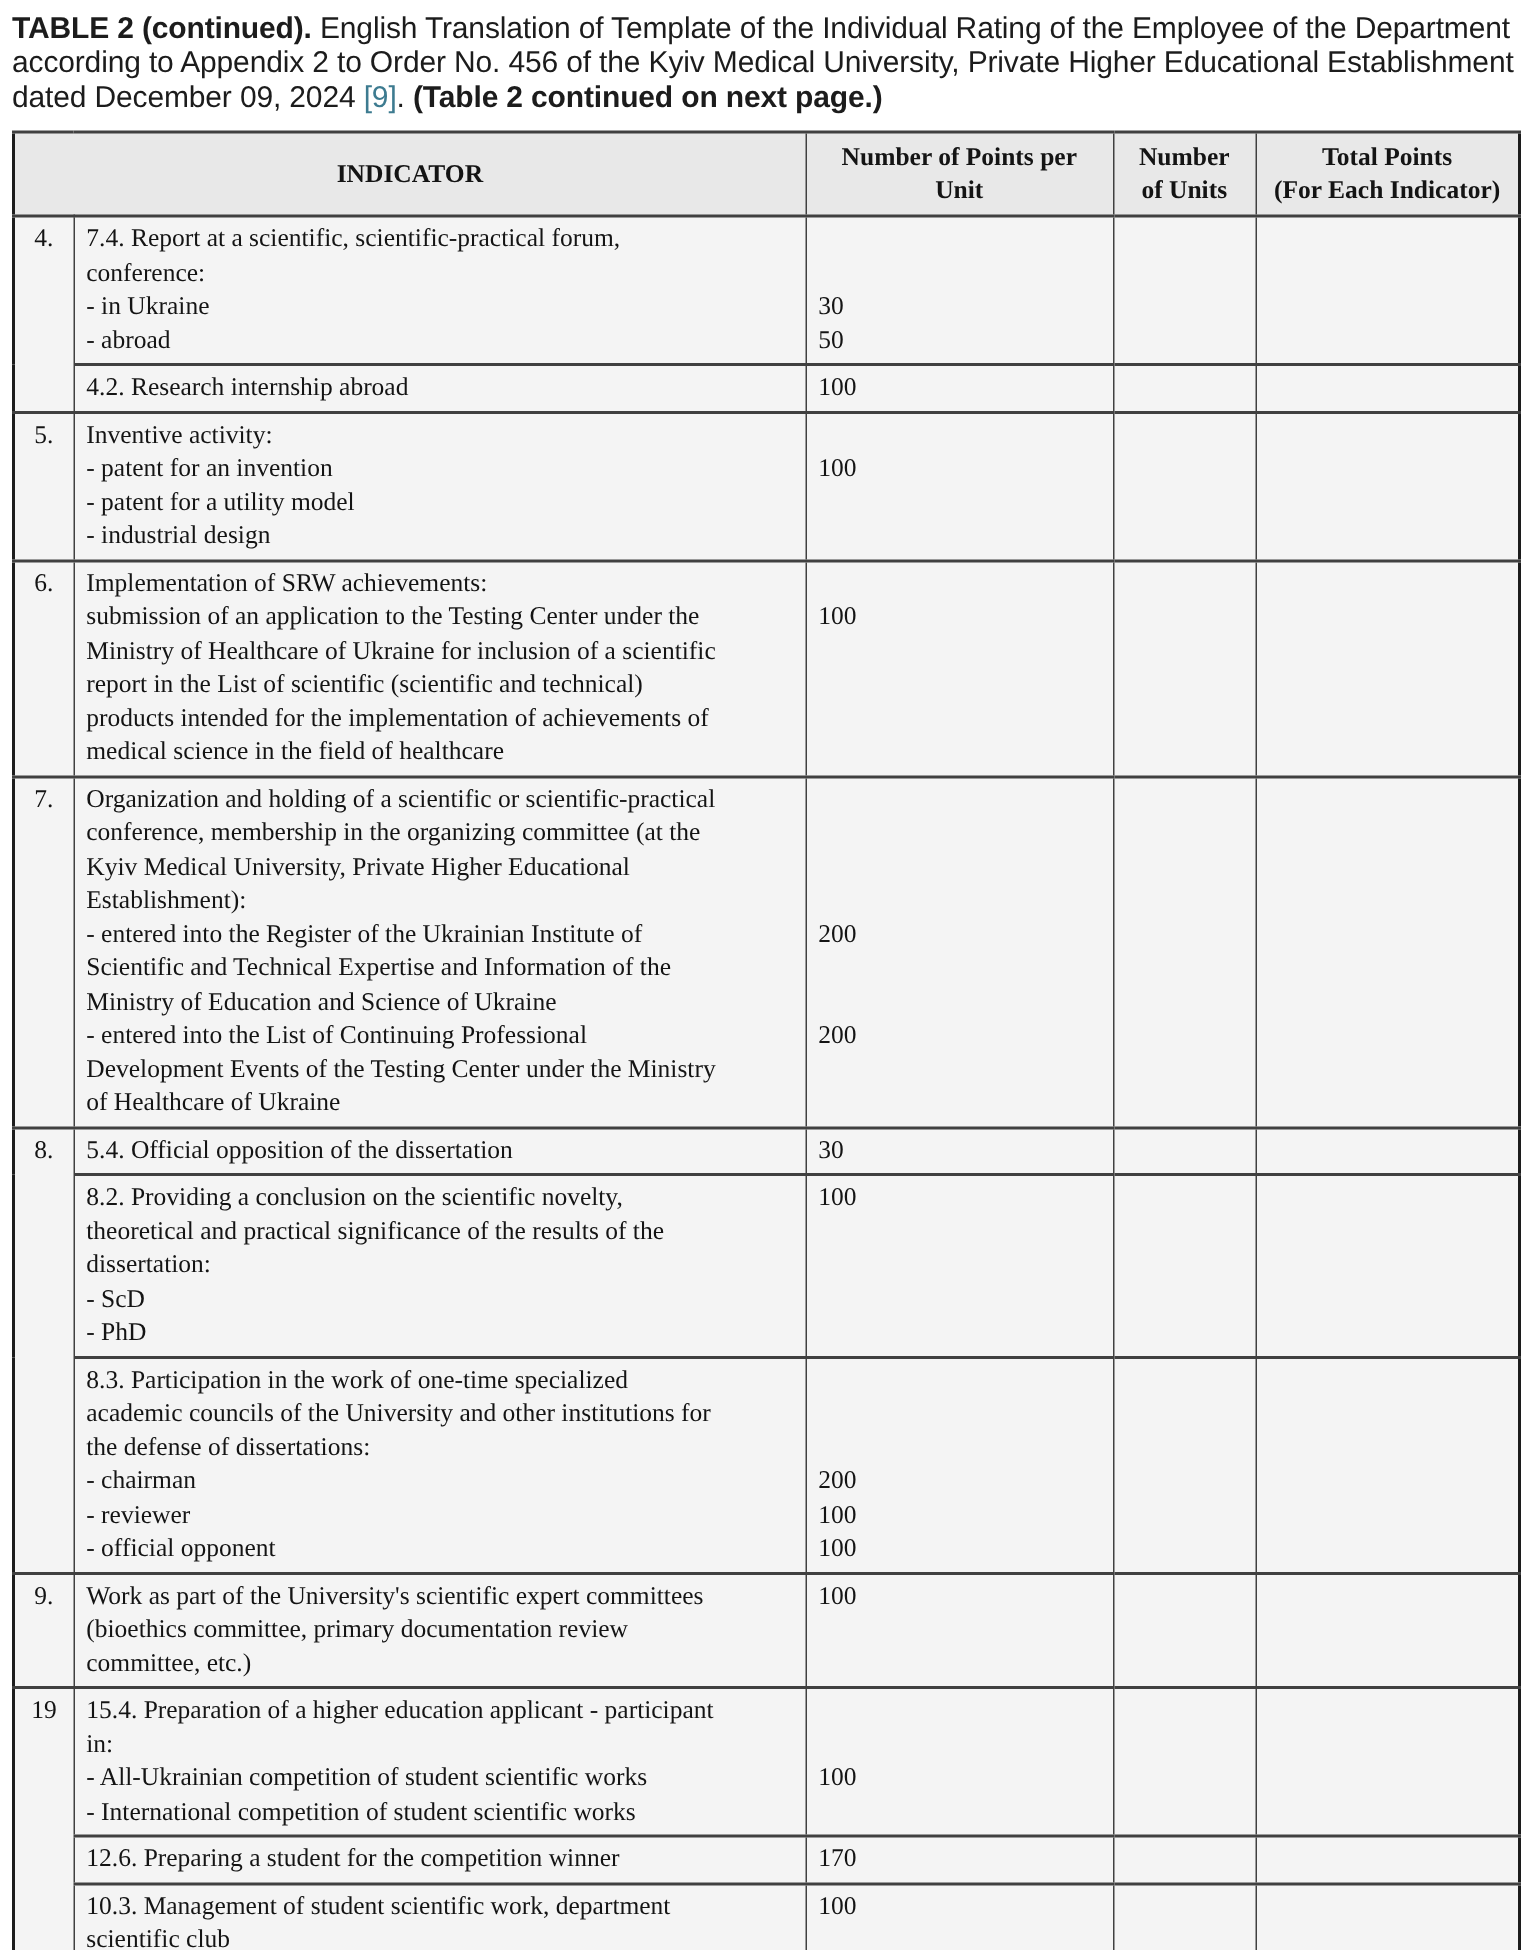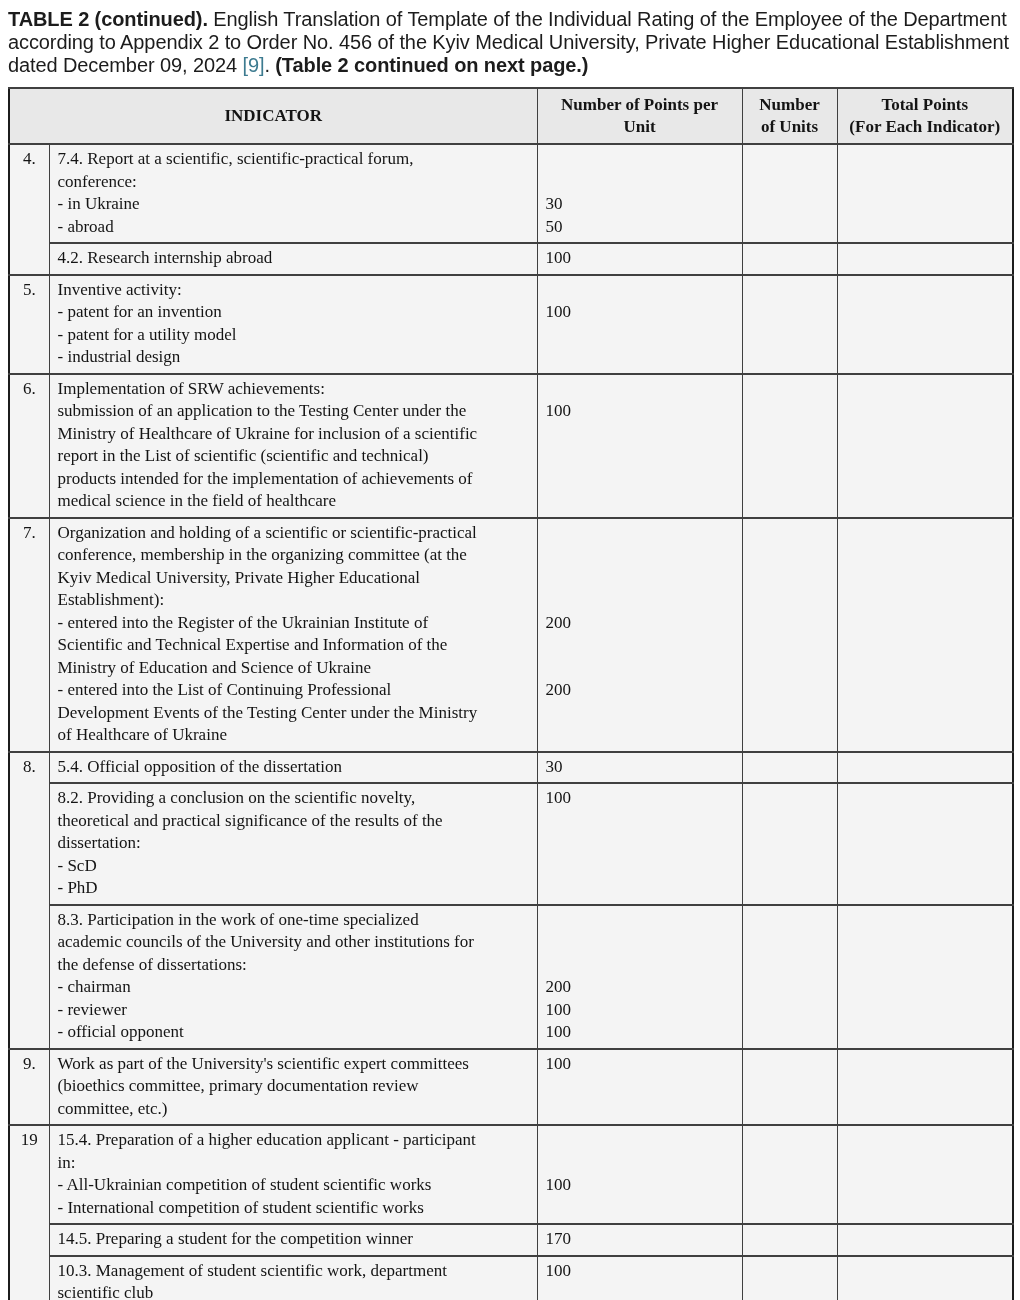--- a/index.html
+++ b/index.html
@@ -205,21 +205,21 @@
 in:
 - All-Ukrainian competition of student scientific  works
 - International competition of student scientific  works</td>
     <td class="pts">
 
 100</td>
     <td></td>
     <td></td>
   </tr>
   <tr>
-    <td>14.5. Preparing a student for the competition winner</td>
+    <td>12.6. Preparing a student for the competition winner</td>
     <td class="pts">170</td>
     <td></td>
     <td></td>
   </tr>
   <tr>
     <td>10.3. Management of student scientific work,  department
 scientific club</td>
     <td class="pts">100</td>
     <td></td>
     <td></td>

